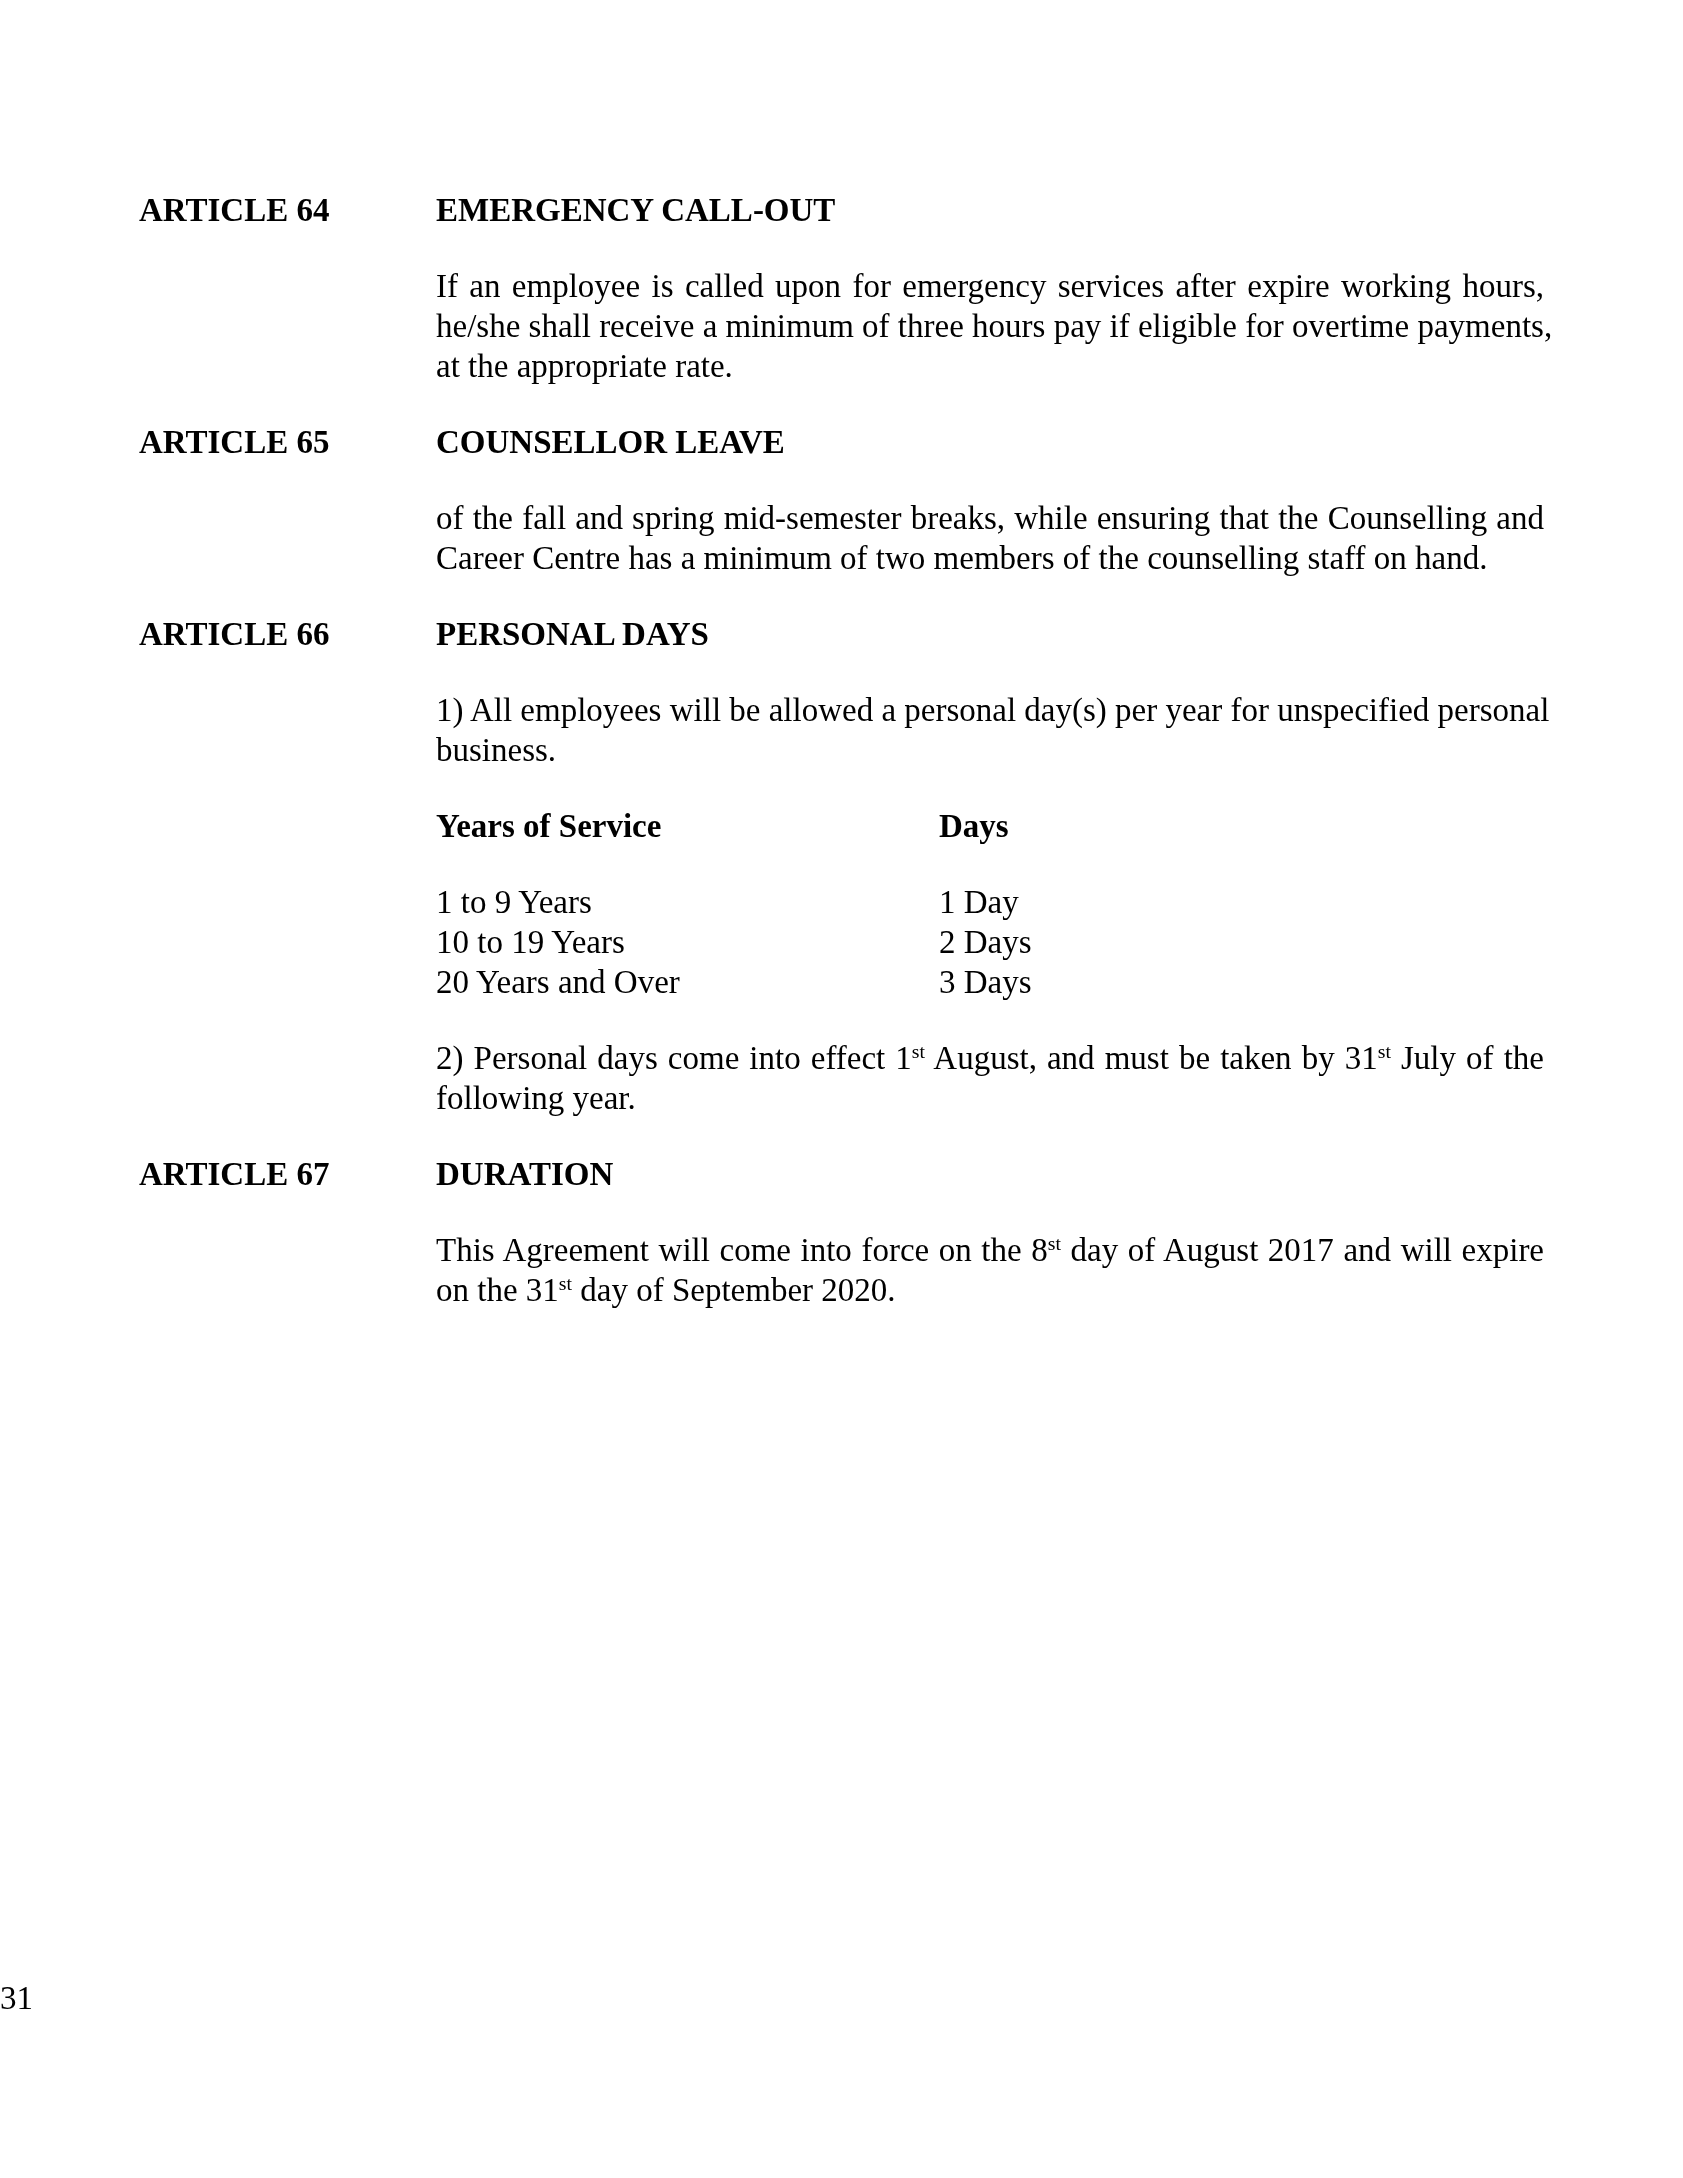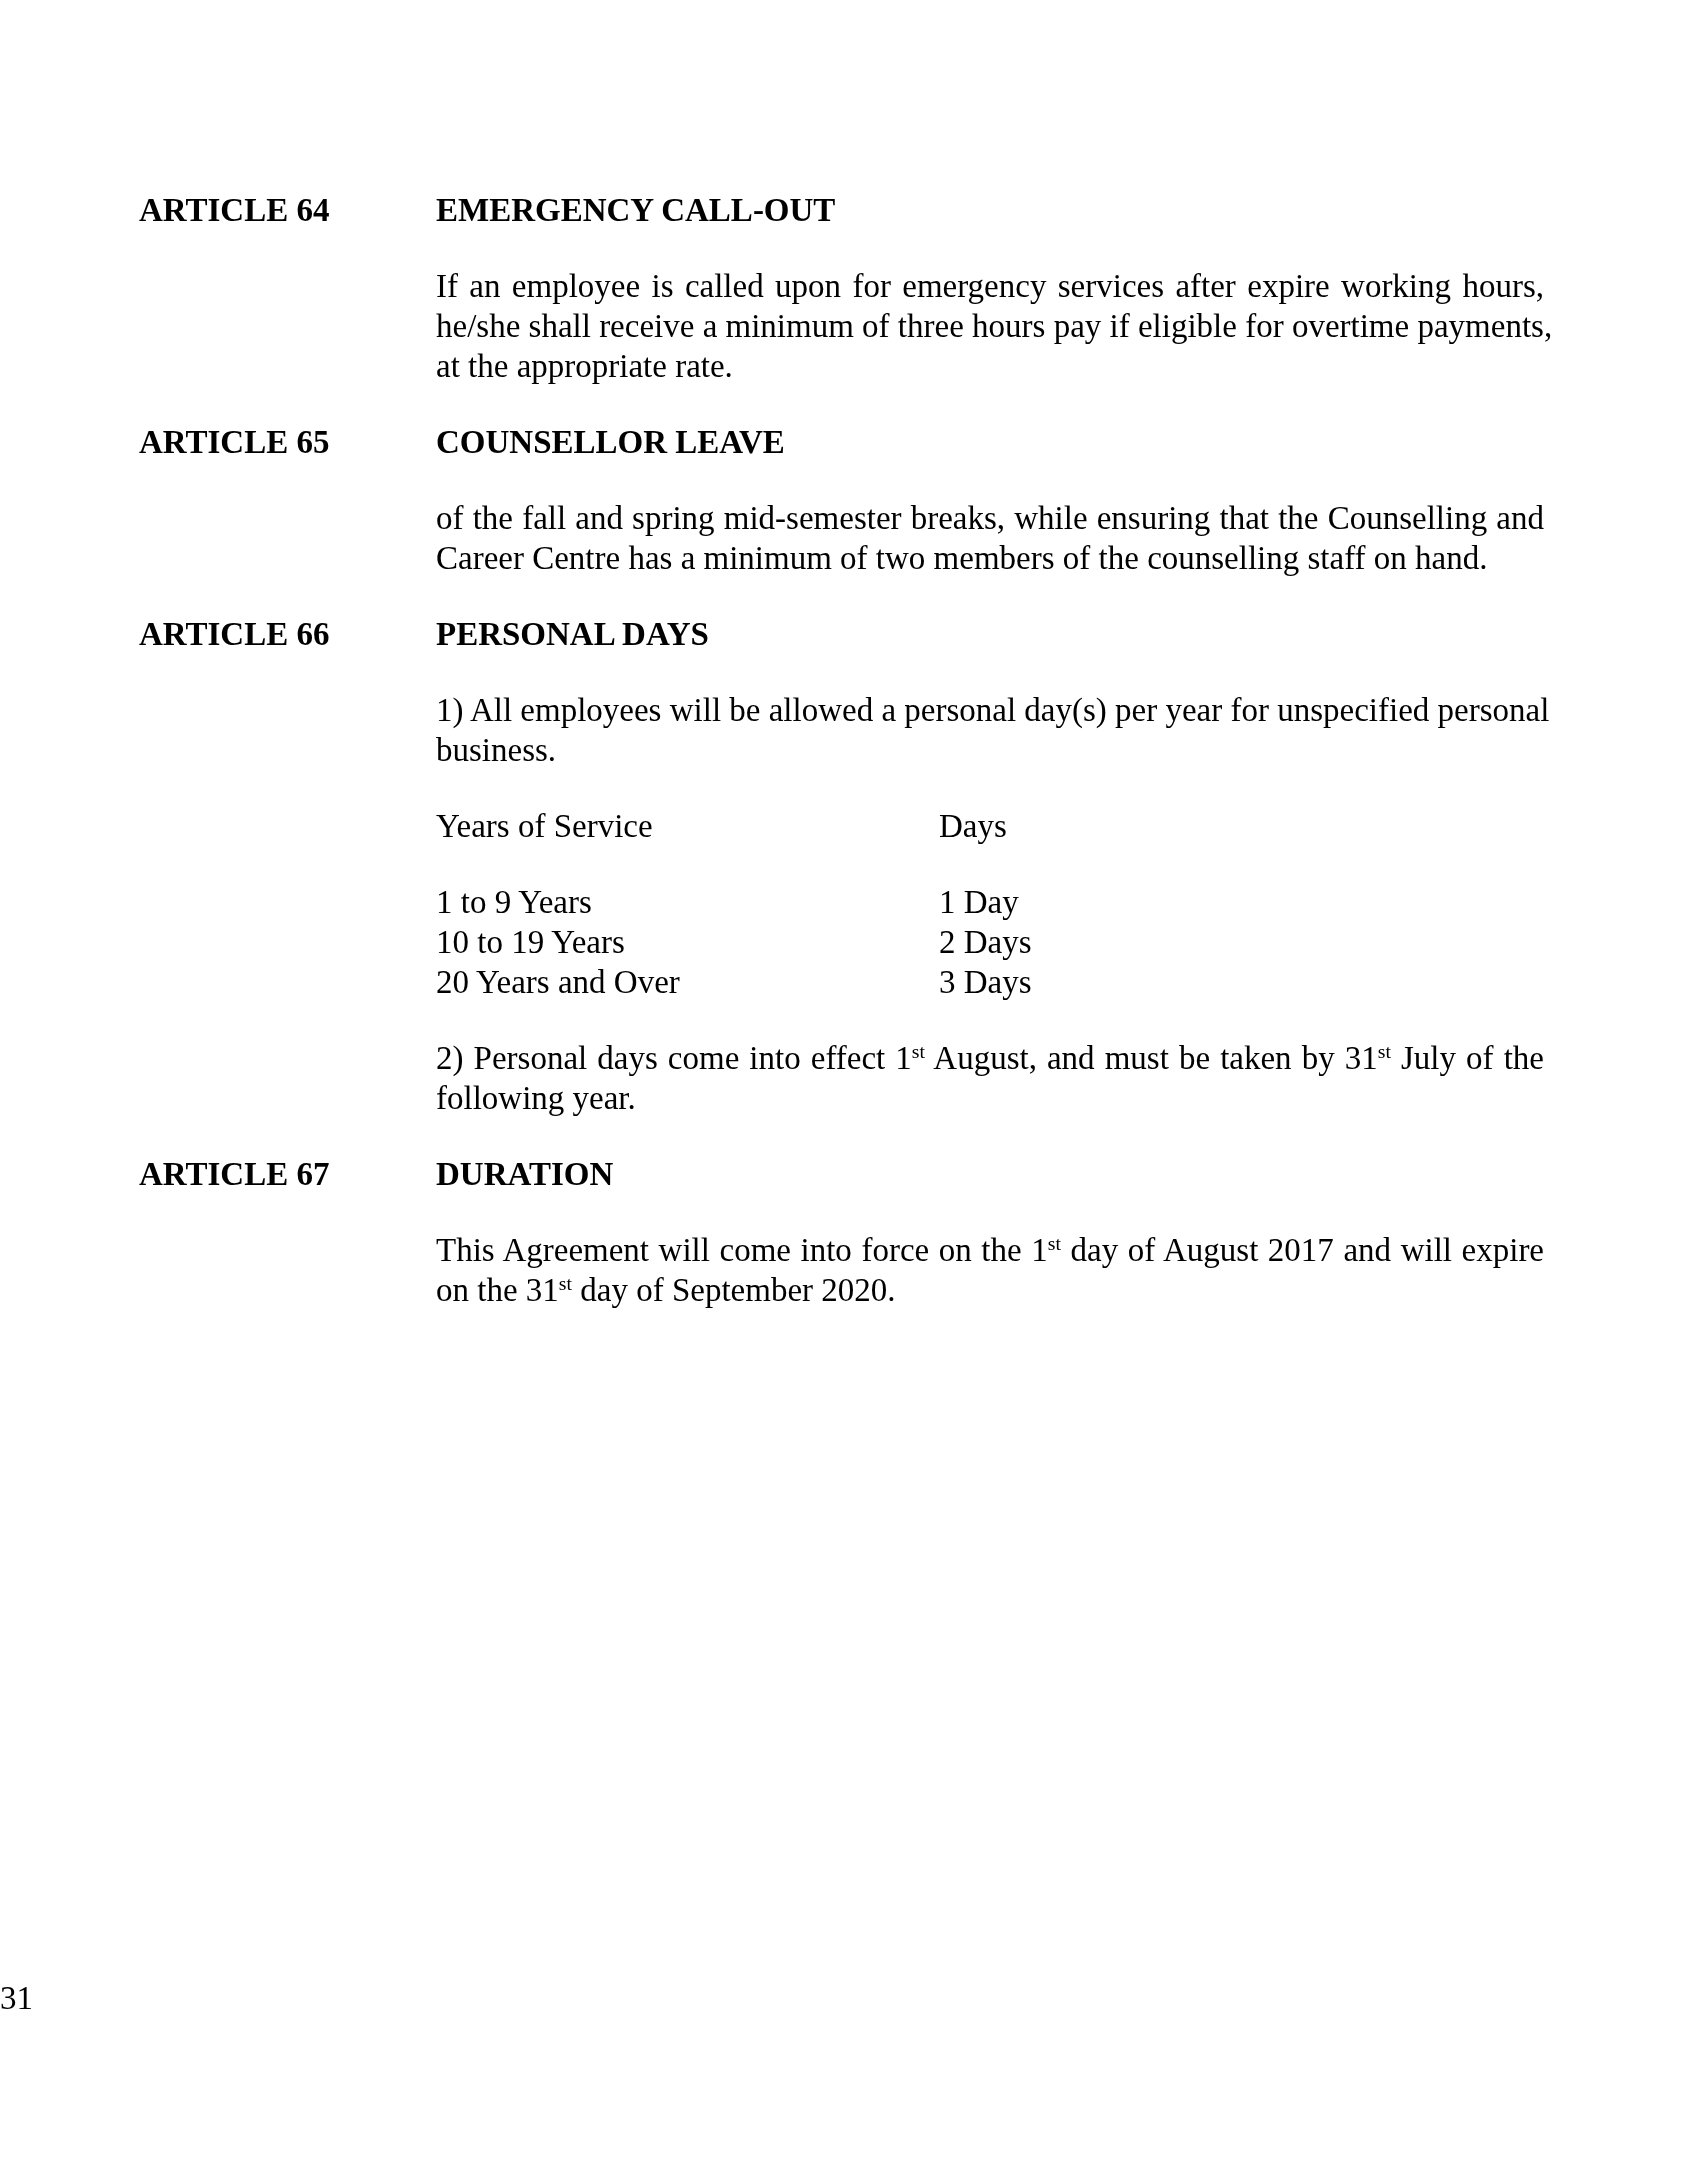--- a/index.html
+++ b/index.html
@@ -18,21 +18,21 @@
   .content { position:absolute; left:139px; right:139px; top:190px; }
   .blk { margin-bottom:36px; }
   .hdr-row { display:grid; grid-template-columns:297px 1fr; }
   .art-label { font-weight:bold; }
   .art-title { font-weight:bold; }
   .indent { margin-left:297px; }
   .jline { white-space:nowrap; text-align-last:justify; }
   .lline { white-space:nowrap; text-align:left; }
   sup { font-size:0.6em; line-height:0; vertical-align:baseline; position:relative; top:-0.55em; }
   .tbl-row { display:grid; grid-template-columns:503px 1fr; }
-  .tbl-head { font-weight:normal; margin-bottom:36px; }
+  .tbl-head { font-weight:bold; margin-bottom:36px; }
   .pageno { position:absolute; top:1978px; left:0; width:100%; }
 </style>
 </head>
 <body>
 
 <div class="page">
   <div class="content">
 
     <div class="blk hdr-row">
       <div class="art-label">ARTICLE 64</div>
@@ -82,21 +82,21 @@
     <div class="blk indent">
       <div class="jline"><span>2) Personal days come into effect 1</span><sup>st</sup><span> August, and must be taken by 31</span><sup>st</sup><span> July of the</span></div>
       <div class="lline"><span>following year.</span></div>
     </div>
 
     <div class="blk hdr-row">
       <div class="art-label">ARTICLE 67</div>
       <div class="art-title">DURATION</div>
     </div>
     <div class="blk indent">
-      <div class="jline"><span>This Agreement will come into force on the 1</span><sup>st</sup><span> day of August 2017 and will expire</span></div>
+      <div class="jline"><span>This Agreement will come into force on the 8</span><sup>st</sup><span> day of August 2017 and will expire</span></div>
       <div class="lline"><span>on the 31</span><sup>st</sup><span> day of September 2020.</span></div>
     </div>
 
   </div>
 
   <div class="pageno">31</div>
 </div>
 
 
 </body></html>

